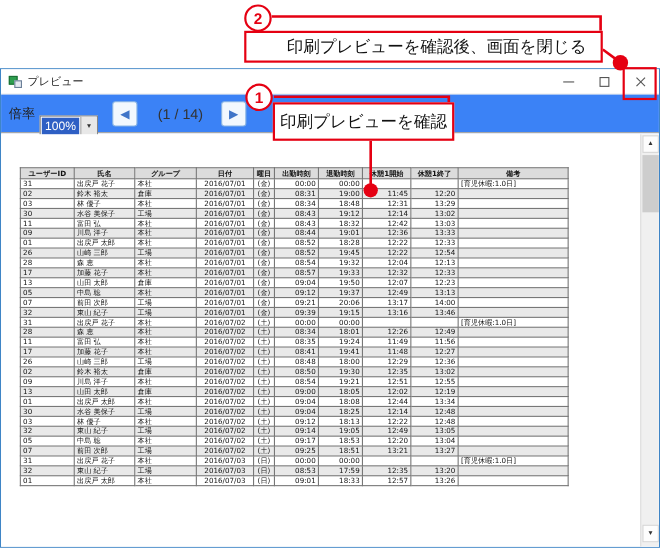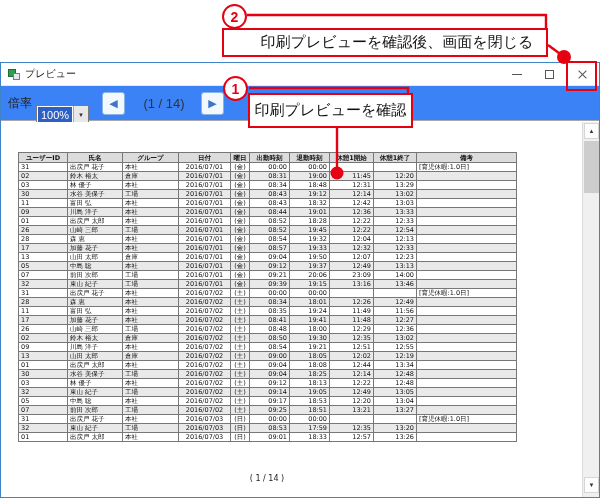--- a/index.html
+++ b/index.html
@@ -361,21 +361,21 @@
               <td class="c9"></td>
             </tr>
             <tr>
               <td class="c0">07</td>
               <td class="c1">前田 次郎</td>
               <td class="c2">工場</td>
               <td class="c3">2016/07/01</td>
               <td class="c4">(金)</td>
               <td class="c5">09:21</td>
               <td class="c6">20:06</td>
-              <td class="c7">23:09</td>
+              <td class="c7">13:17</td>
               <td class="c8">14:00</td>
               <td class="c9"></td>
             </tr>
             <tr>
               <td class="c0">32</td>
               <td class="c1">東山 紀子</td>
               <td class="c2">工場</td>
               <td class="c3">2016/07/01</td>
               <td class="c4">(金)</td>
               <td class="c5">09:39</td>
@@ -584,21 +584,20 @@
               <td class="c4">(日)</td>
               <td class="c5">09:01</td>
               <td class="c6">18:33</td>
               <td class="c7">12:57</td>
               <td class="c8">13:26</td>
               <td class="c9"></td>
             </tr>
           </tbody>
       </table>
     </div>
-    <div class="page-footer">( 1 / 14 )</div>
 
     <div class="vscroll">
       <div class="scroll-btn scroll-up">
         <span>▲</span>
       </div>
       <div class="scroll-thumb"></div>
       <div class="scroll-btn scroll-down">
         <span>▼</span>
       </div>
     </div>

